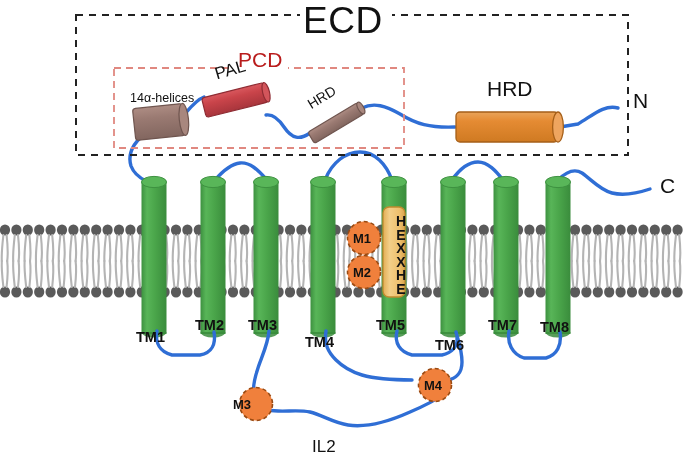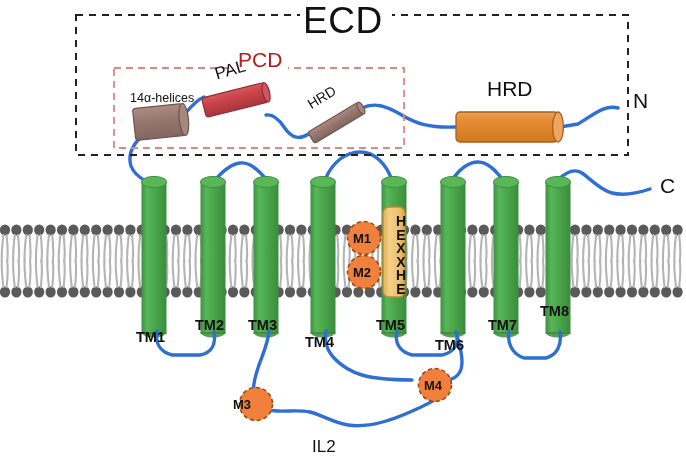--- a/index.html
+++ b/index.html
@@ -291,21 +291,21 @@
   <div class="lbl" style="left:394px;top:213px;font-size:14px;font-weight:bold;color:#111;
        writing-mode:vertical-rl;text-orientation:upright;letter-spacing:-2.5px;line-height:14px;">HEXXHE</div>
 
   <div class="lbl tm" style="left:136px;top:330px;">TM1</div>
   <div class="lbl tm" style="left:195px;top:318px;">TM2</div>
   <div class="lbl tm" style="left:248px;top:318px;">TM3</div>
   <div class="lbl tm" style="left:305px;top:318px;margin-top:17px;">TM4</div>
   <div class="lbl tm" style="left:376px;top:318px;">TM5</div>
   <div class="lbl tm" style="left:435px;top:318px;margin-top:20px;">TM6</div>
   <div class="lbl tm" style="left:488px;top:318px;">TM7</div>
-  <div class="lbl tm" style="left:540px;top:304px;text-align:center;">TM8</div>
+  <div class="lbl tm" style="left:540px;top:320px;text-align:center;">TM8</div>
 
   <div class="lbl mtag" style="left:353px;top:232px;">M1</div>
   <div class="lbl mtag" style="left:353px;top:266px;">M2</div>
   <div class="lbl mtag" style="left:233px;top:398px;">M3</div>
   <div class="lbl mtag" style="left:424px;top:379px;">M4</div>
 
   <div class="lbl il2" style="left:312px;top:438px;">IL2</div>
 
 </div>
 

